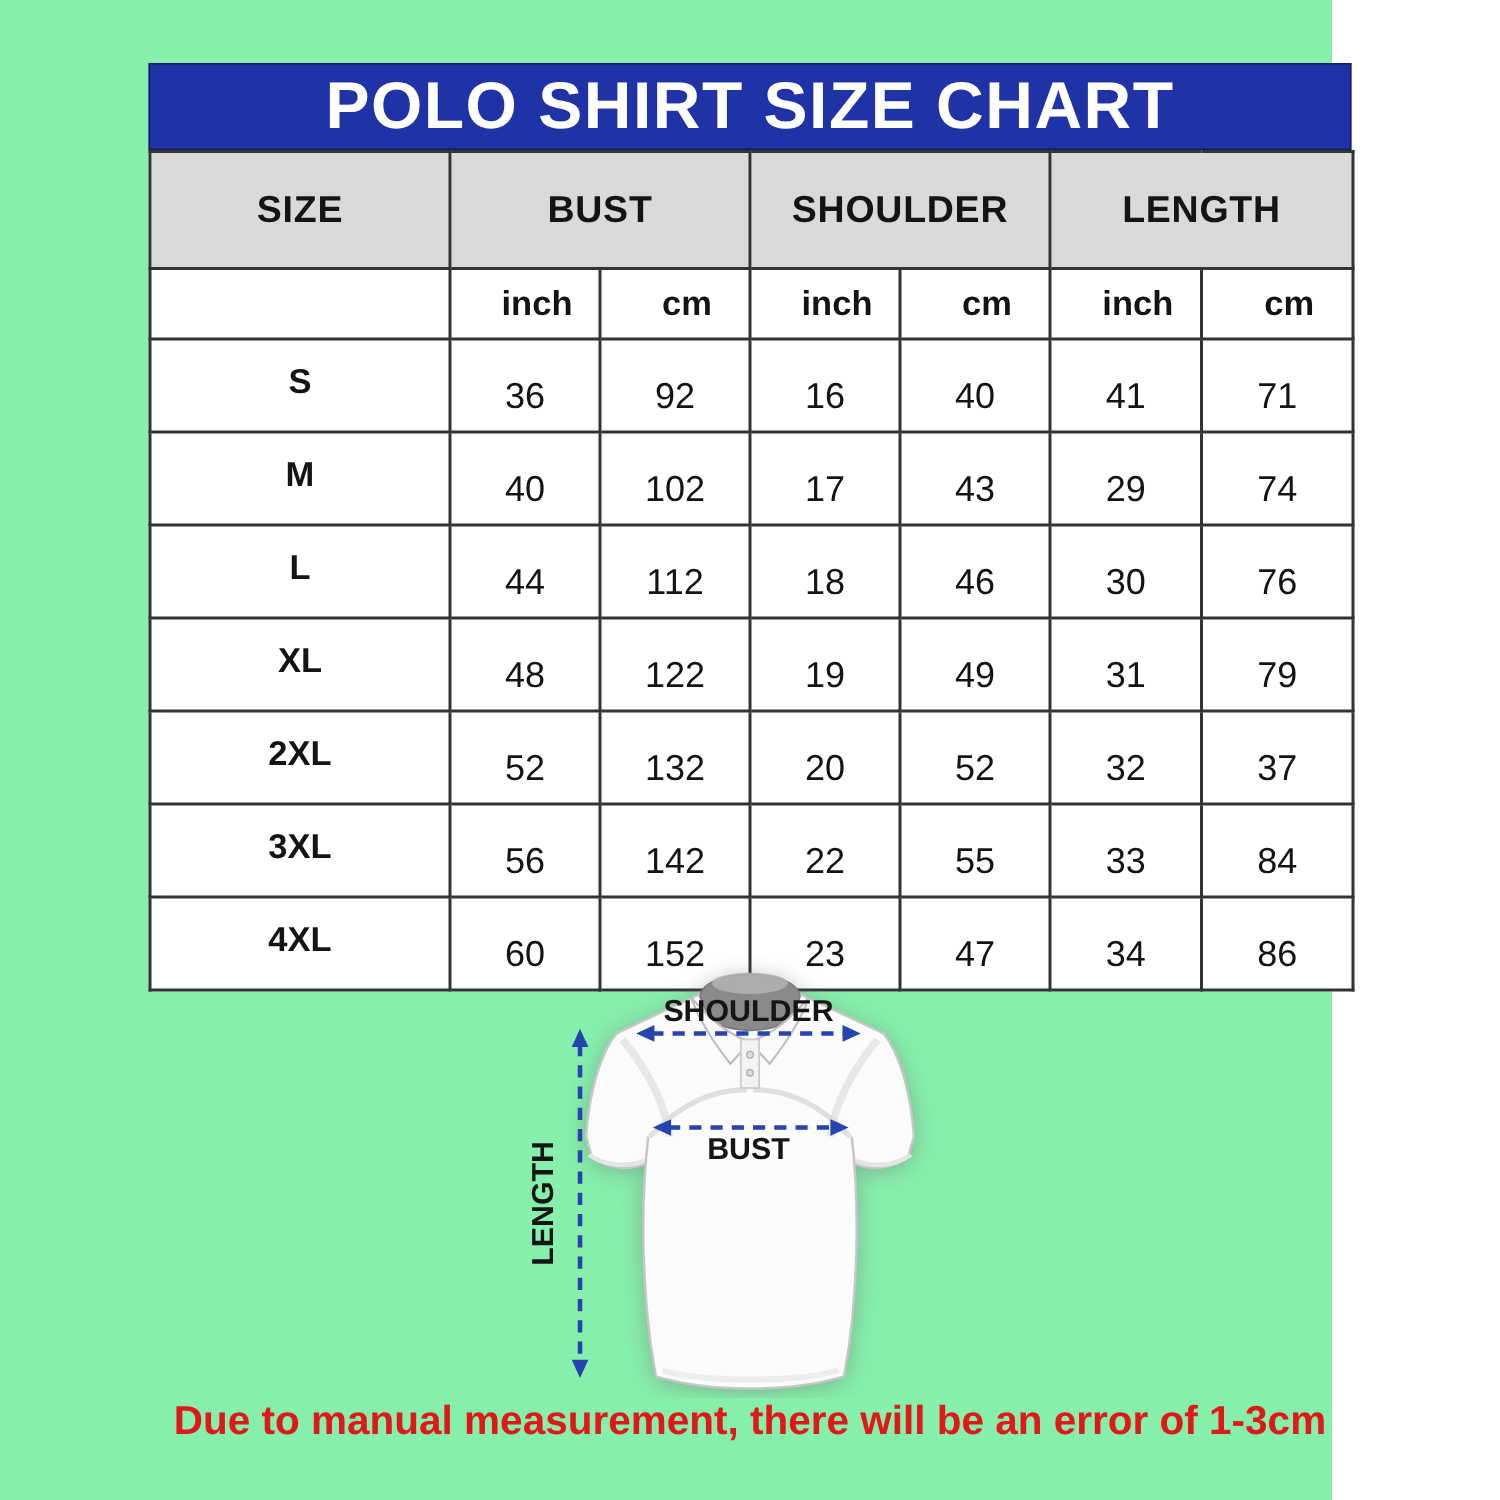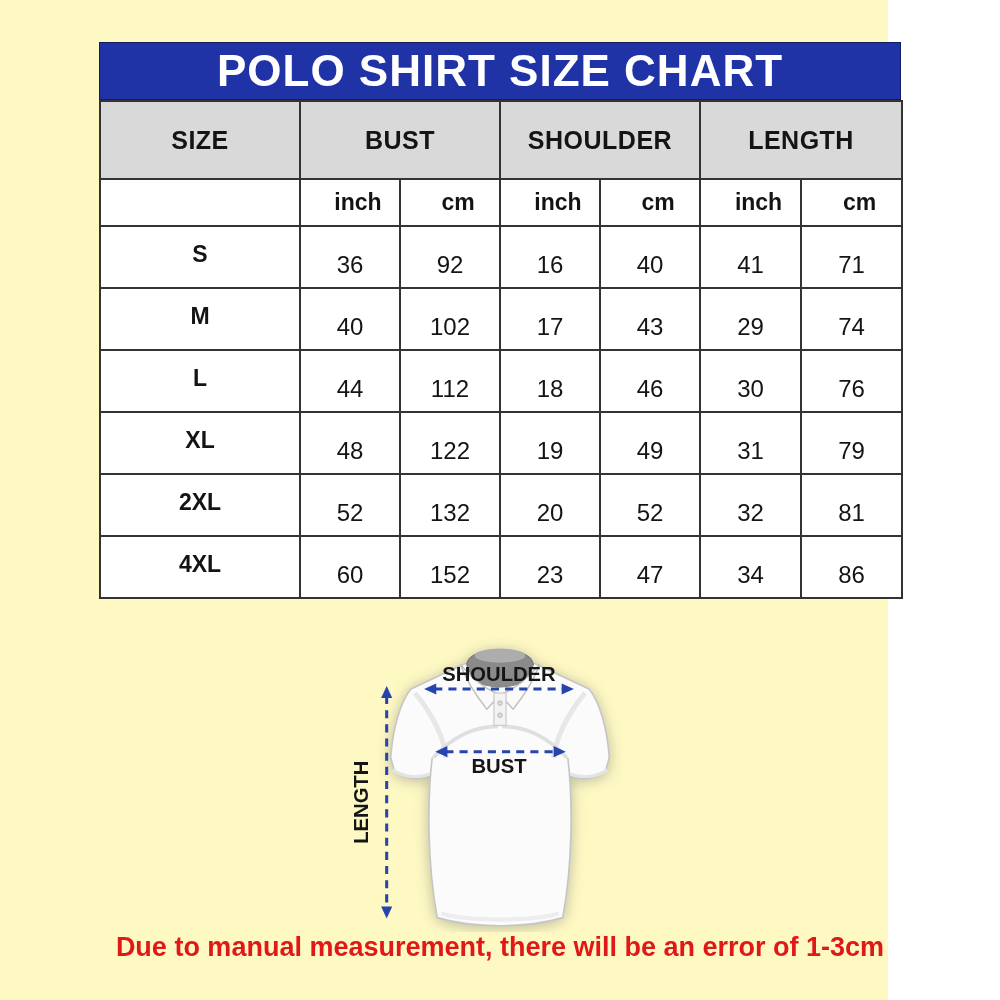--- a/index.html
+++ b/index.html
@@ -3,21 +3,21 @@
 <meta charset="utf-8">
 <style>
   html, body { margin: 0; padding: 0; }
   body {
     width: 1000px; height: 1000px;
     background: #ffffff;
     font-family: "Liberation Sans", sans-serif;
     position: relative;
     overflow: hidden;
   }
-  .page { position: absolute; left: 0; top: 0; width: 888px; height: 1000px; background: #fef9c3; }
+  .page { position: absolute; left: 0; top: 0; width: 888px; height: 1000px; background: #86efac; }
 
   .chart-wrap {
     position: absolute;
     left: 99px; top: 42px;
     width: 802px;
   }
   .title-bar {
     box-sizing: border-box;
     width: 802px; height: 58px;
     background: #2033a6;
@@ -142,21 +142,30 @@
           <td class="val">31</td>
           <td class="val">79</td>
         </tr>
         <tr>
           <td class="size">2XL</td>
           <td class="val">52</td>
           <td class="val">132</td>
           <td class="val">20</td>
           <td class="val">52</td>
           <td class="val">32</td>
-          <td class="val">81</td>
+          <td class="val">37</td>
+        </tr>
+        <tr>
+          <td class="size">3XL</td>
+          <td class="val">56</td>
+          <td class="val">142</td>
+          <td class="val">22</td>
+          <td class="val">55</td>
+          <td class="val">33</td>
+          <td class="val">84</td>
         </tr>
         <tr>
           <td class="size">4XL</td>
           <td class="val">60</td>
           <td class="val">152</td>
           <td class="val">23</td>
           <td class="val">47</td>
           <td class="val">34</td>
           <td class="val">86</td>
         </tr>

